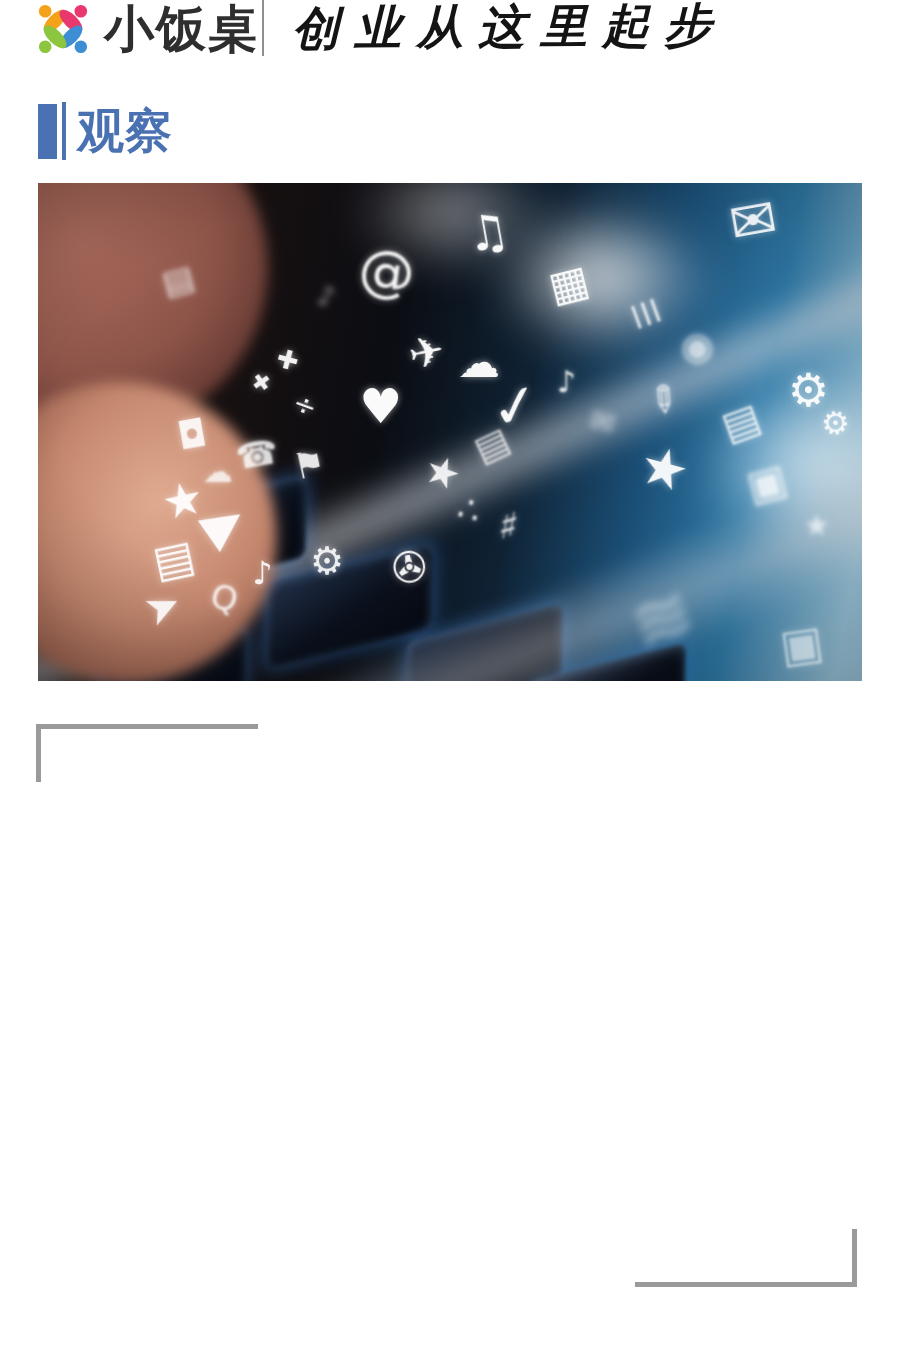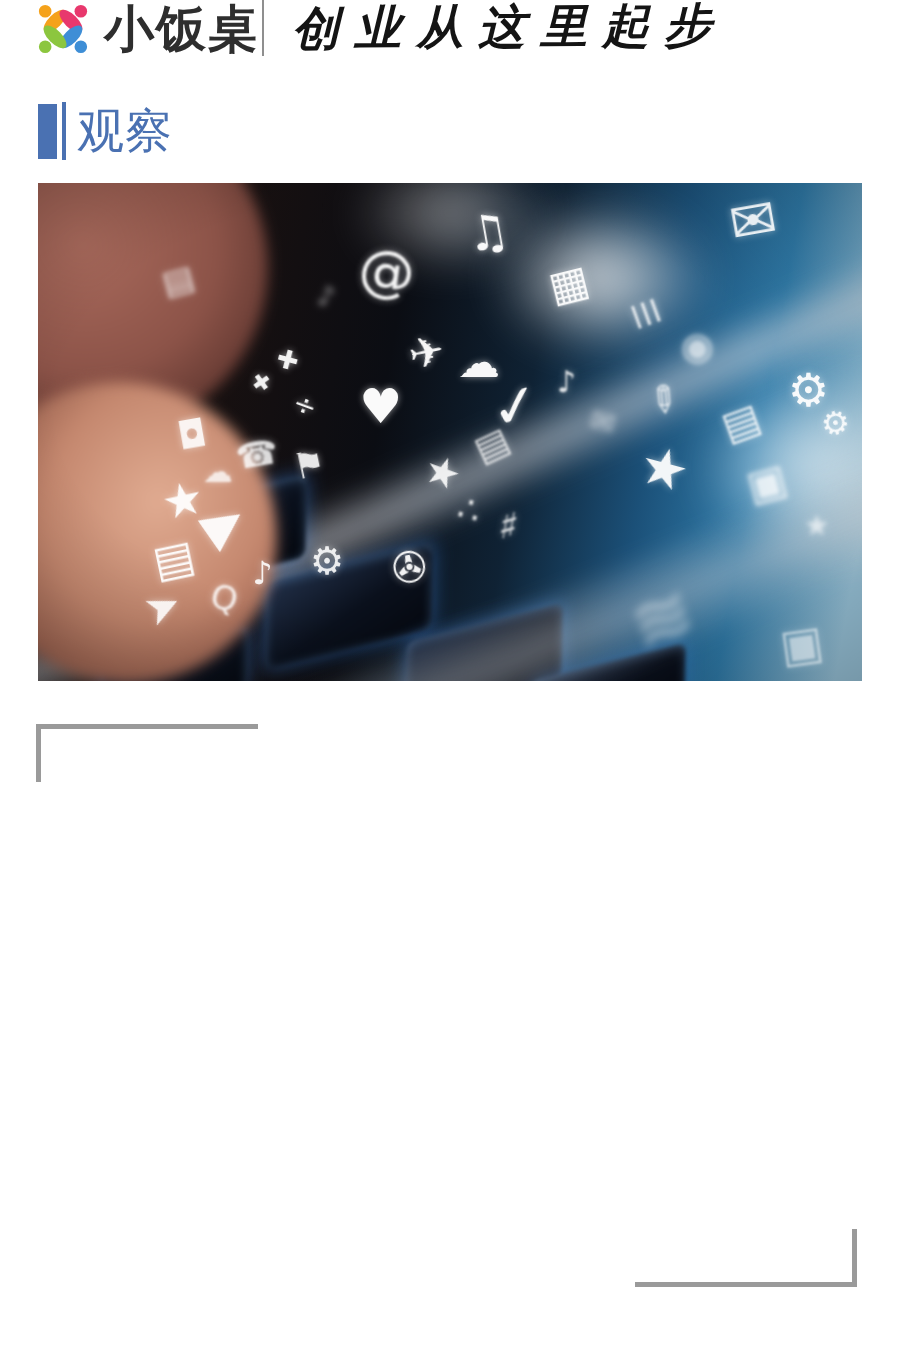--- a/index.html
+++ b/index.html
@@ -17,21 +17,21 @@
            color:#2e2e2e; letter-spacing:2px; line-height:62px; }
   .header-divider { position:absolute; left:262px; top:0; width:2px; height:56px; background:#8f8f8f; }
   .slogan { position:absolute; left:292px; top:-6px; font-family:"Liberation Serif", serif;
             font-style:italic; font-weight:700; font-size:47px; color:#141414;
             letter-spacing:15px; line-height:66px; transform:rotate(-0.5deg); }
 
   
   .section-head { position:absolute; left:38px; top:102px; height:58px; display:flex; align-items:center; }
   .section-bar { width:19px; height:55px; }
   .section-line { width:4px; height:58px; margin-left:5px; }
-  .section-title { margin-left:11px; font-size:47px; font-weight:400; letter-spacing:1px; }
+  .section-title { margin-left:11px; font-size:47px; font-weight:700; letter-spacing:1px; }
 
   
   .hero {
     position:absolute; left:38px; top:183px; width:824px; height:498px; overflow:hidden;
     background:linear-gradient(100deg,#241a16 0%, #171010 24%, #0b0d13 42%,
                #0f2234 58%, #1b5078 72%, #2f7aa8 84%, #9ecbe2 97%);
   }
   .hero * { position:absolute; }
   .glow { border-radius:50%; filter:blur(22px); }
   .glow.g1 { left:55%; top:4%;  width:220px; height:150px; background:radial-gradient(ellipse, rgba(255,255,255,.85), rgba(255,255,255,0) 70%); }

